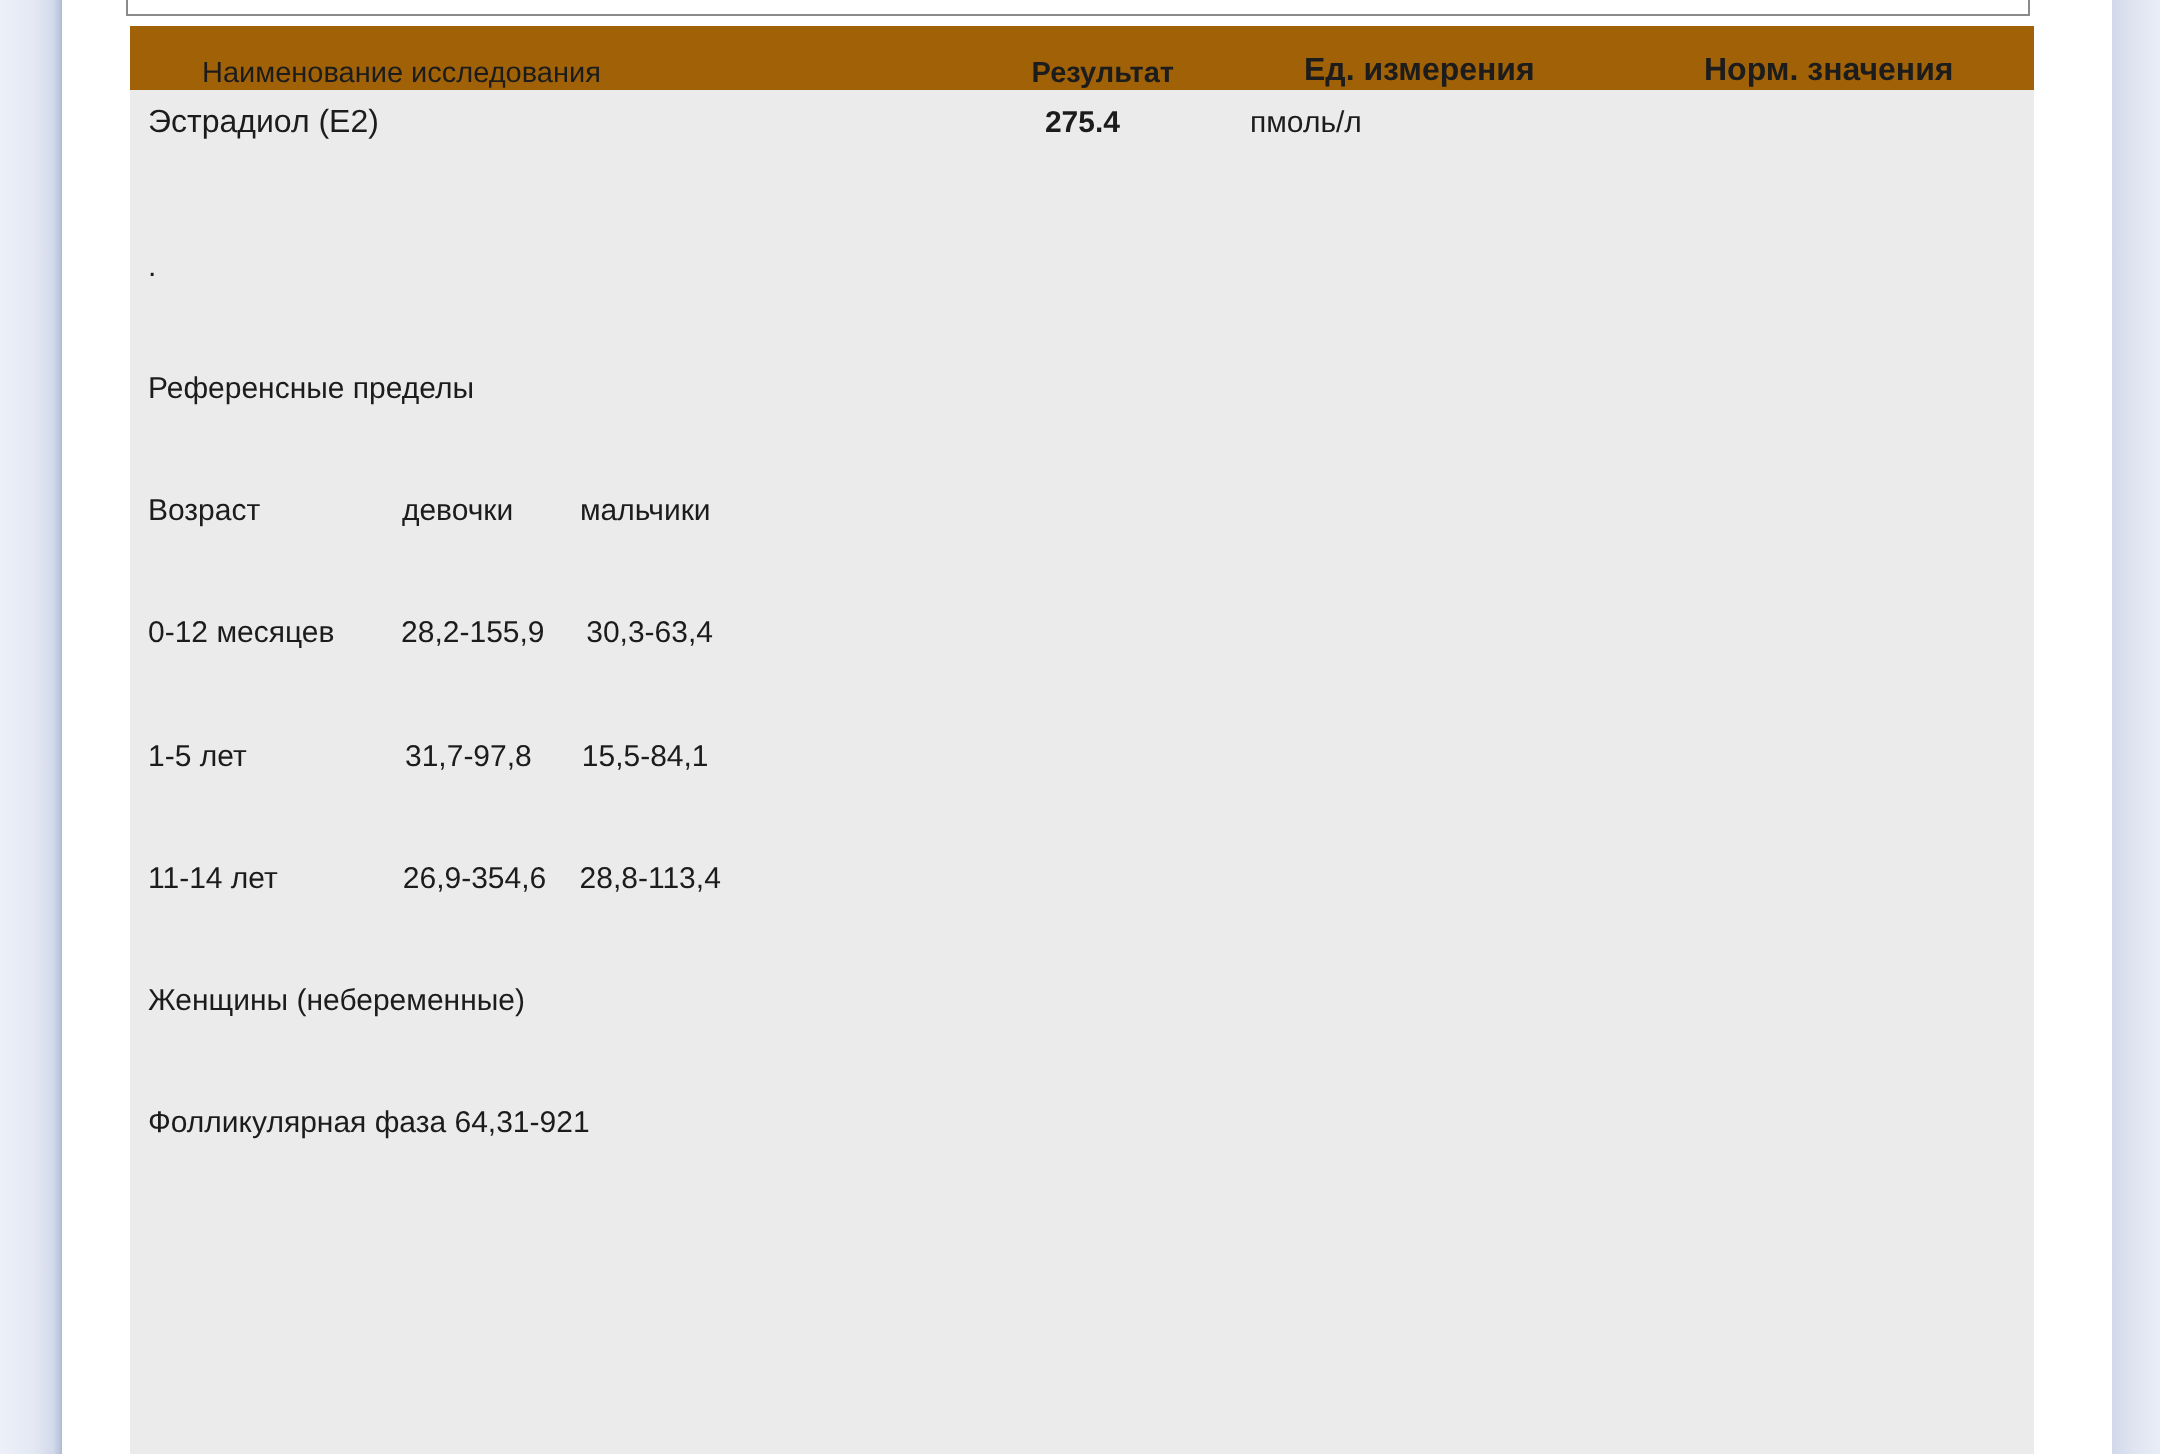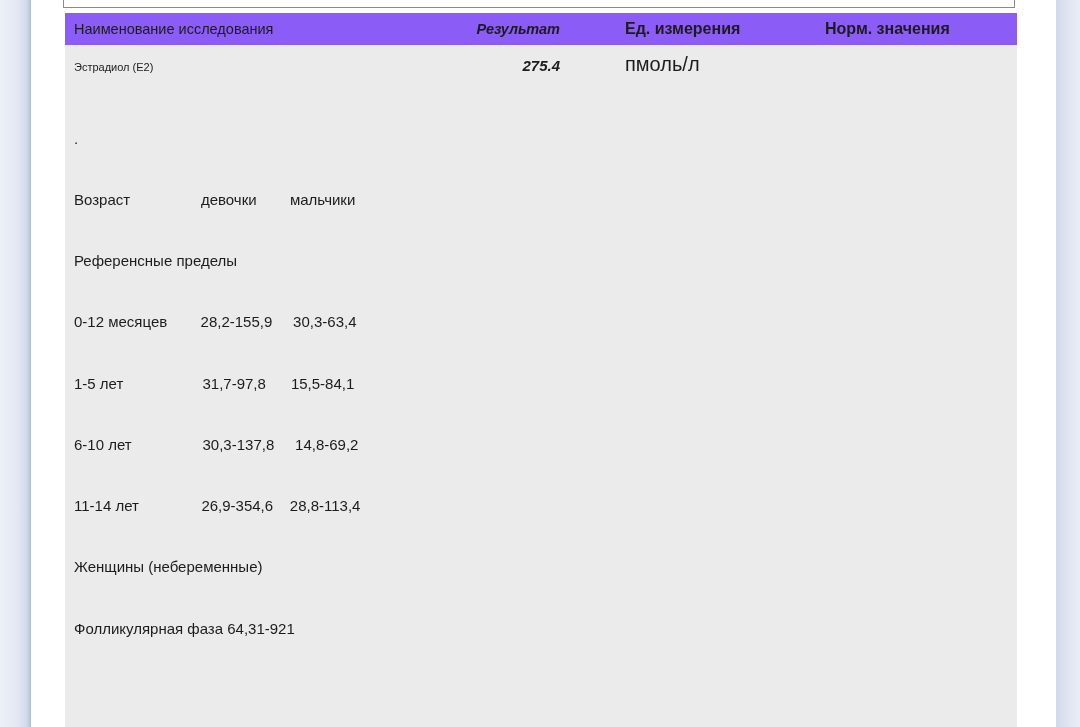--- a/index.html
+++ b/index.html
@@ -28,40 +28,41 @@
     background: #ffffff;
     border: 1px solid #8a8a8a;
   }
   .content {
     position: absolute;
     left: 65px; top: 13px;
     width: 952px;
   }
   .row { display: flex; align-items: baseline; }
   .col-name  { width: 386px; padding-left: 9px; box-sizing: content-box; }
-  .col-result{ width: 100px; text-align: right; font-weight: 700; font-size: 15px; font-style: italic; }
-  .col-units { width: 200px; margin-left: 65px; font-size: 20px; }
+  .col-result{ width: 100px; text-align: right; font-weight: 700; font-size: 15px; }
+  .col-units { width: 200px; margin-left: 65px; font-size: 15px; }
   .col-norm  { flex: 1; font-size: 15px; }
   .header-row {
     height: 32px;
-    background: #8b5cf6;
+    background: #a16207;
     display: flex;
-    align-items: center;
+    align-items: flex-end;
     font-size: 14.5px;
+    padding-left: 27px;
   }
   .header-row .col-name { font-weight: 400; }
   .header-row .col-result { font-weight: 700; font-size: 14.5px; }
   .header-row .col-units, .header-row .col-norm { font-weight: 700; font-size: 16px; }
   .block-e2 {
     background: #ebebeb;
     padding-top: 8px;
     padding-bottom: 9px;
   }
   .result-row { font-size: 15.5px; }
-  .result-row .col-name { font-size: 11px; }
+  .result-row .col-name { font-size: 16px; }
   .details {
     margin-top: 12px;
     padding-left: 9px;
     font-size: 15px;
     line-height: 20.4px;
     white-space: pre-wrap;
   }
   .detail-line { min-height: 20.4px; }
 </style>
 </head>
@@ -83,25 +84,24 @@
 
   <div class="block-e2">
     <div class="row result-row">
       <div class="col-name">Эстрадиол (E2)</div>
       <div class="col-result">275.4</div>
       <div class="col-units">пмоль/л</div>
       <div class="col-norm"></div>
     </div>
     <div class="details">
       <div class="detail-line">.</div>
+      <div class="detail-line">Референсные пределы</div>
       <div class="detail-line">Возраст                 девочки        мальчики</div>
-      <div class="detail-line">Референсные пределы</div>
       <div class="detail-line">0-12 месяцев        28,2-155,9     30,3-63,4</div>
       <div class="detail-line">1-5 лет                   31,7-97,8      15,5-84,1</div>
-      <div class="detail-line">6-10 лет                 30,3-137,8     14,8-69,2</div>
       <div class="detail-line">11-14 лет               26,9-354,6    28,8-113,4</div>
       <div class="detail-line">Женщины (небеременные)</div>
       <div class="detail-line">Фолликулярная фаза 64,31-921</div>
       
       
       
       
       
       
       

